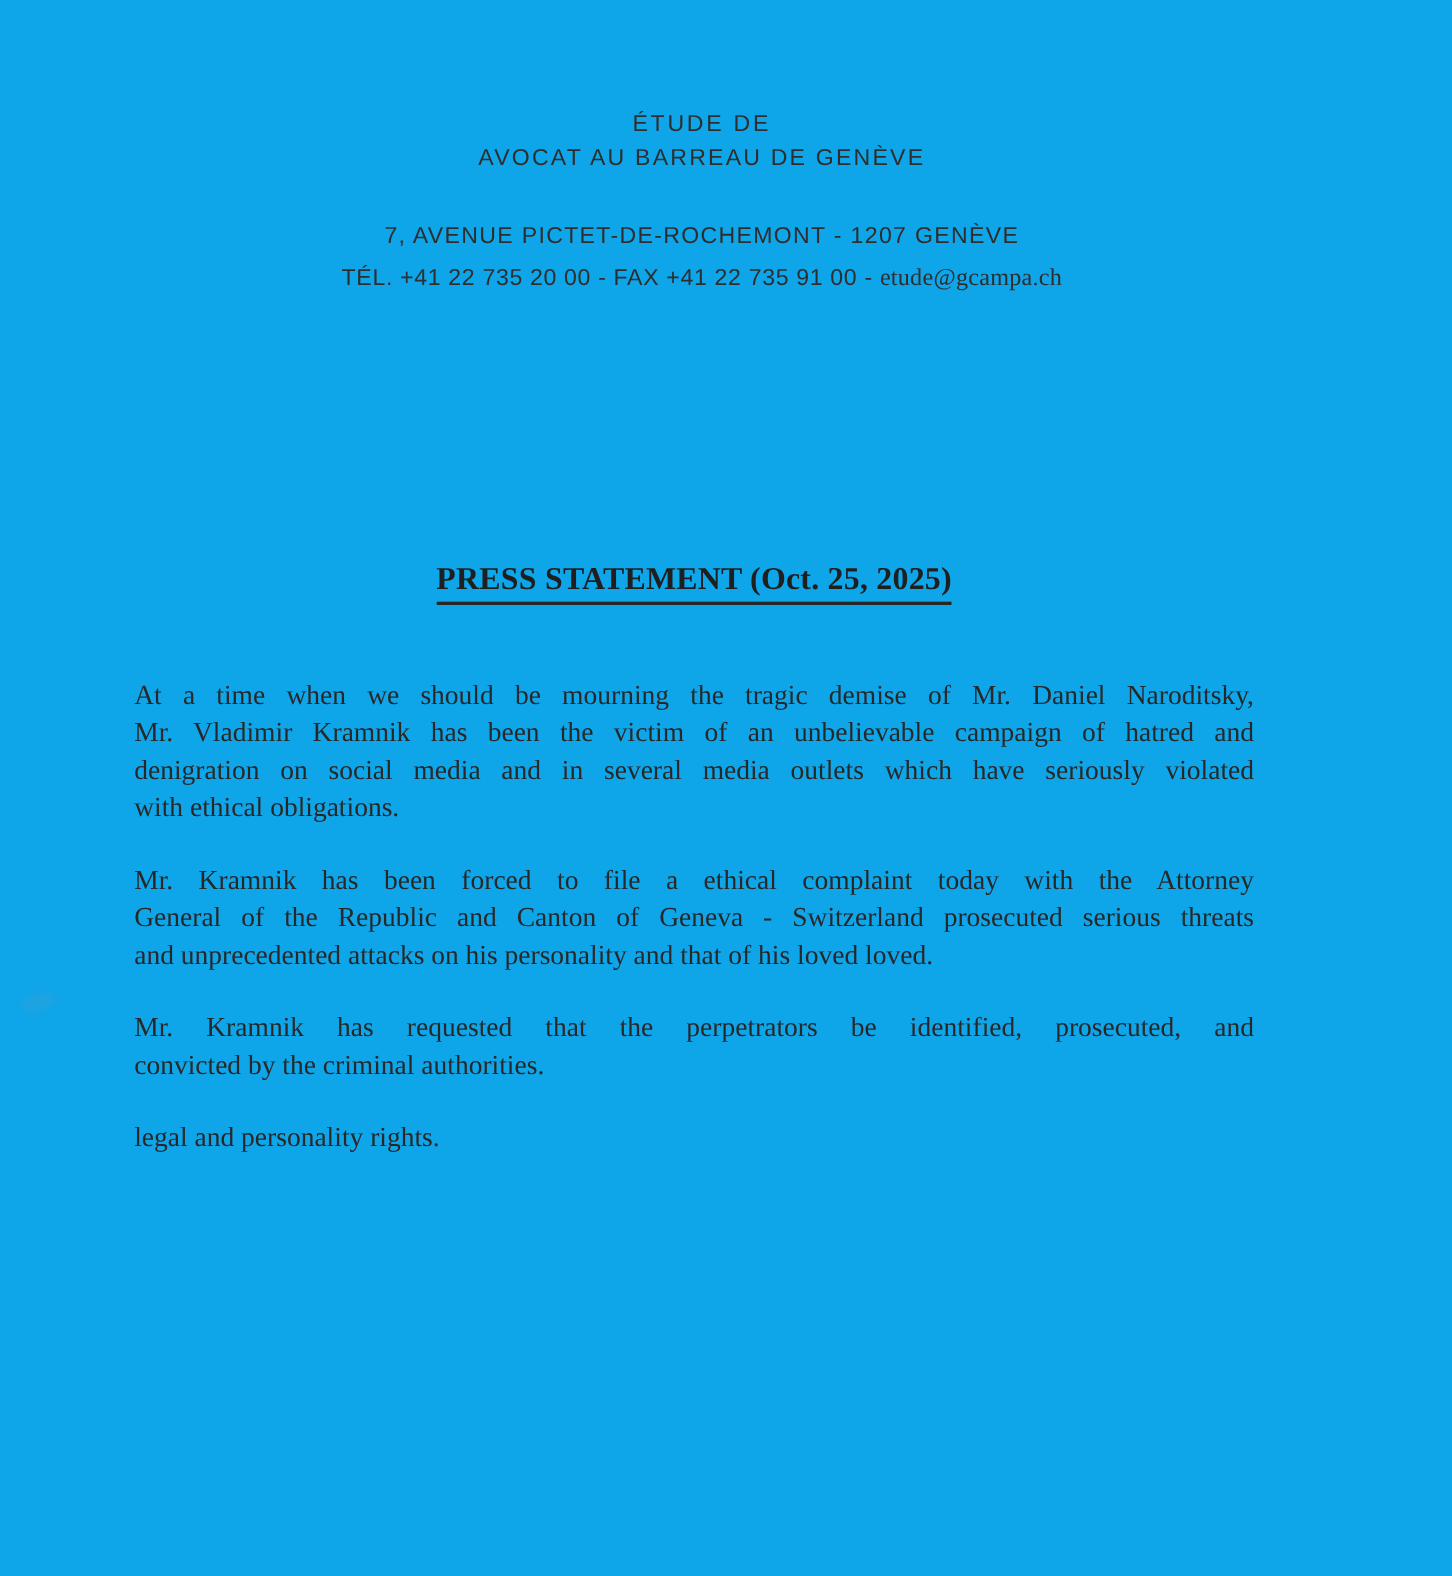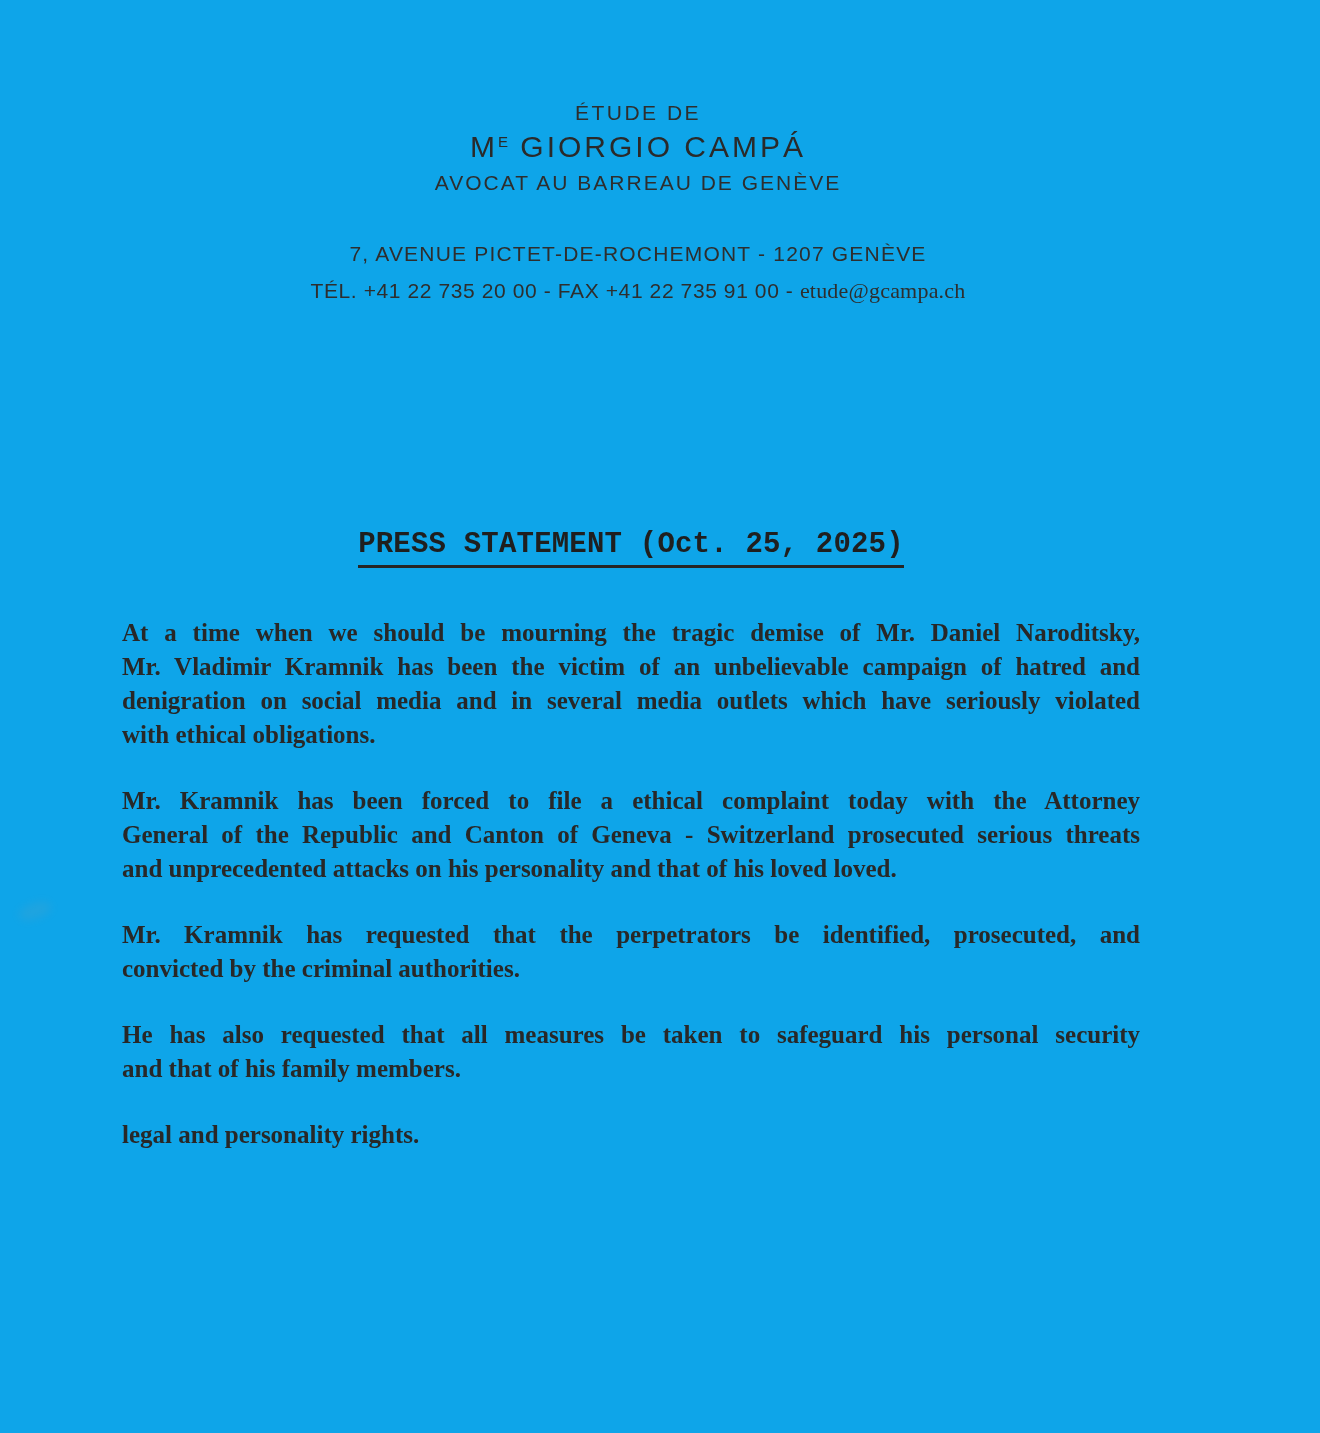--- a/index.html
+++ b/index.html
@@ -57,42 +57,41 @@
     white-space: nowrap;
   }
   .lh-contact .email {
     font-family: "Liberation Serif", serif;
     font-size: 22px;
     letter-spacing: 0.2px;
   }
   
   .title-wrap {
     position: absolute;
-    top: 528px; left: 122px; width: 1018px;
+    top: 510px; left: 122px; width: 1018px;
     text-align: center;
-    font-family: Liberation Mono, monospace;
   }
   .title {
     display: inline-block;
     font-size: 29px;
     font-weight: 700;
     letter-spacing: 0.2px;
     border-bottom: 3px solid #262626;
     padding-bottom: 4px;
     color: #1f1f1f;
   }
   
   .body-text {
     position: absolute;
     top: 616px; left: 122px; width: 1018px;
     font-size: 25px;
     color: #282828;
   }
   .para { margin-bottom: 32px; }
-  .para .line { line-height: 34px; font-weight: bold; }
+  .para .line { line-height: 34px; }
   .jline { text-align: justify; text-align-last: justify; }
   .lline { text-align: left; }
   
   .artifact {
     position: absolute;
     left: 18px; top: 903px;
     width: 34px; height: 16px;
     background: #9a9a9a;
     opacity: 0.12;
     border-radius: 50%;
@@ -100,21 +99,20 @@
     transform: rotate(-18deg);
   }
 </style>
 </head>
 <body>
 
 <div class="page">
 
   <div class="letterhead">
     <div class="lh-etude">ÉTUDE DE</div>
-    <div class="lh-name"><span>M</span><sup>E</sup><span> GIORGIO CAMPÁ</span></div>
     <div class="lh-avocat">AVOCAT AU BARREAU DE GENÈVE</div>
     <div class="lh-address">7, AVENUE PICTET-DE-ROCHEMONT - 1207 GENÈVE</div>
     <div class="lh-contact"><span>TÉL. +41 22 735 20 00 - FAX +41 22 735 91 00 - </span><span class="email">etude@gcampa.ch</span></div>
   </div>
 
   <div class="title-wrap">
     <span class="title">PRESS STATEMENT (Oct. 25, 2025)</span>
   </div>
 
   <div class="body-text">
@@ -130,24 +128,20 @@
       <div class="line jline">Mr. Kramnik has been forced to file a ethical complaint today with the Attorney</div>
       <div class="line jline">General of the Republic and Canton of Geneva - Switzerland prosecuted serious threats</div>
       <div class="line lline">and unprecedented attacks on his personality and that of his loved loved.</div>
     </div>
 
     <div class="para">
       <div class="line jline">Mr. Kramnik has requested that the perpetrators be identified, prosecuted, and</div>
       <div class="line lline">convicted by the criminal authorities.</div>
     </div>
 
-    <div class="para">
-      <div class="line jline">He has also requested that all measures be taken to safeguard his personal security</div>
-      <div class="line lline">and that of his family members.</div>
-    </div>
 
     <div class="para">
       <div class="line lline">legal and personality rights.</div>
     </div>
 
   </div>
 
   <div class="artifact"></div>
 
 </div>

